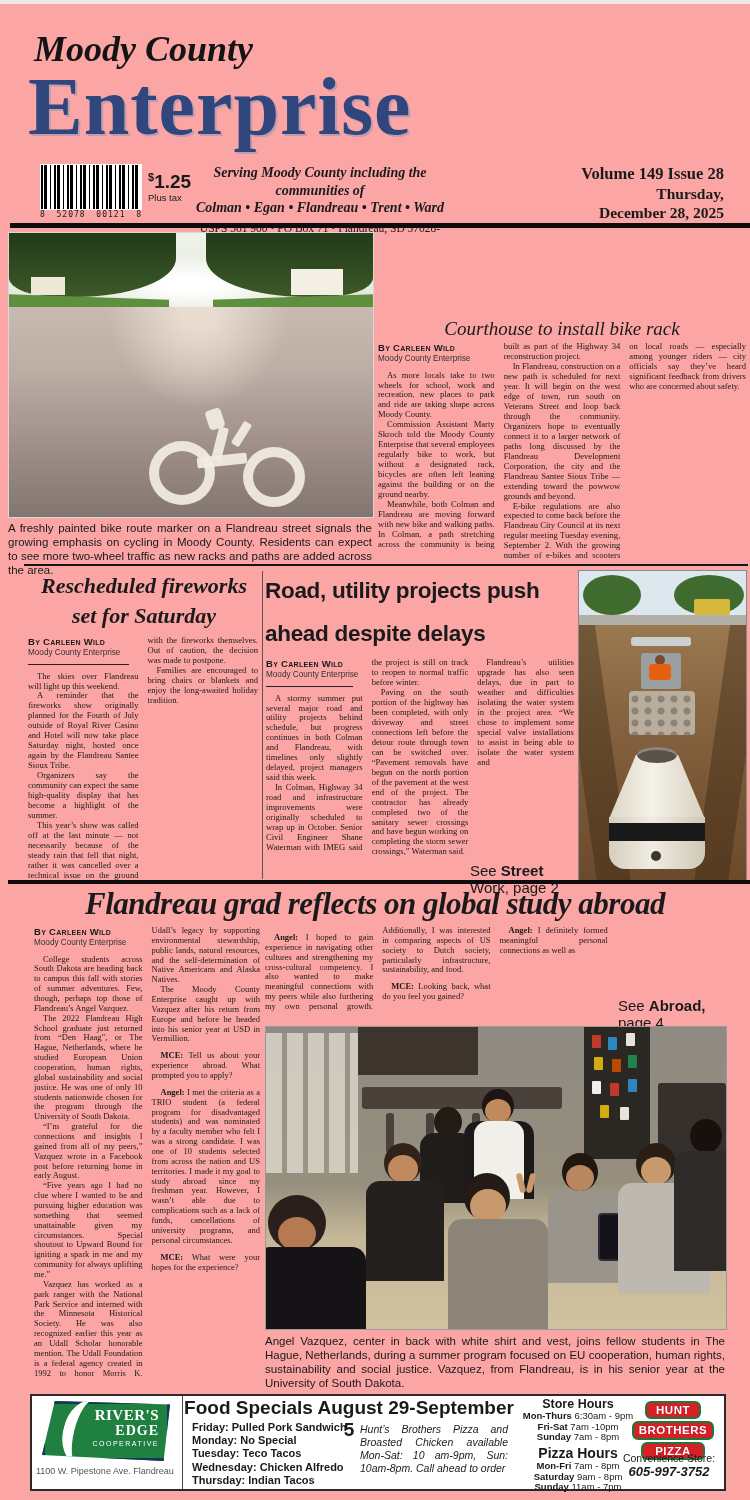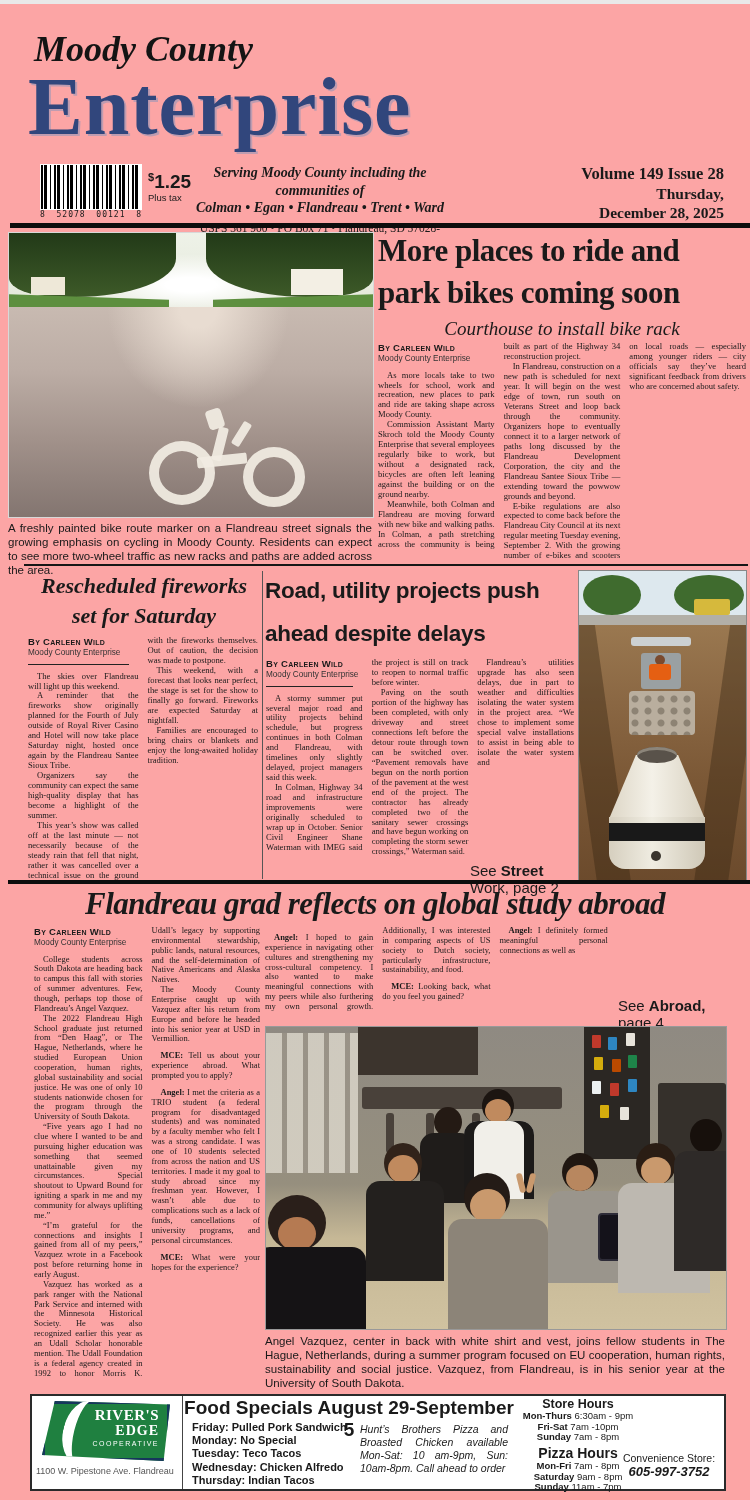--- a/index.html
+++ b/index.html
@@ -178,24 +178,20 @@
       <div class="wheel" style="left:0;top:26px;width:46px;height:44px;"></div>
       <div class="wheel" style="left:94px;top:32px;width:42px;height:40px;"></div>
       <div class="bike-bar" style="left:48px;top:40px;width:50px;height:11px;transform:rotate(-6deg);"></div>
       <div class="bike-bar" style="left:66px;top:12px;width:10px;height:34px;transform:rotate(14deg);"></div>
       <div class="bike-bar" style="left:58px;top:-6px;width:16px;height:20px;transform:rotate(-18deg);border-radius:4px;"></div>
       <div class="bike-bar" style="left:88px;top:6px;width:9px;height:26px;transform:rotate(32deg);"></div>
     </div>
   </div>
   <div class="abs caption" style="left:8px;top:517px;width:364px;">A freshly painted bike route marker on a Flandreau street signals the growing emphasis on cycling in Moody County. Residents can expect to see more two-wheel traffic as new racks and paths are added across the area.</div>
 
-  <div class="abs h-bike">
-    <div>More places to ride and</div>
-    <div>park bikes coming soon</div>
-  </div>
   <div class="abs h-sub">Courthouse to install bike rack</div>
   <div class="abs cols c3" style="left:378px;top:338px;width:368px;height:221px;">
     <div class="byline">
       <div class="byline-name">By Carleen Wild</div>
       <div class="byline-org">Moody County Enterprise</div>
     </div>
   <p>As more locals take to two wheels for school, work and recreation, new places to park and ride are taking shape across Moody County.</p>
       <p>Commission Assistant Marty Skroch told the Moody County Enterprise that several employees regularly bike to work, but without a designated rack, bicycles are often left leaning against the building or on the ground nearby.</p>
       <p>Meanwhile, both Colman and Flandreau are moving forward with new bike and walking paths. In Colman, a path stretching across the community is being built as part of the Highway 34 reconstruction project.</p>
       <p>In Flandreau, construction on a new path is scheduled for next year. It will begin on the west edge of town, run south on Veterans Street and loop back through the community. Organizers hope to eventually connect it to a larger network of paths long discussed by the Flandreau Development Corporation, the city and the Flandreau Santee Sioux Tribe — extending toward the powwow grounds and beyond.</p>
@@ -211,21 +207,20 @@
   <div class="abs cols c2" style="left:28px;top:632px;width:230px;height:246px;">
     <div class="byline">
       <div class="byline-name">By Carleen Wild</div>
       <div class="byline-org">Moody County Enterprise</div>
       <hr>
     </div>
   <p>The skies over Flandreau will light up this weekend.</p>
       <p>A reminder that the fireworks show originally planned for the Fourth of July outside of Royal River Casino and Hotel will now take place Saturday night, hosted once again by the Flandreau Santee Sioux Tribe.</p>
       <p>Organizers say the community can expect the same high-quality display that has become a highlight of the summer.</p>
       <p>This year’s show was called off at the last minute — not necessarily because of the steady rain that fell that night, rather it was cancelled over a technical issue on the ground with the fireworks themselves. Out of caution, the decision was made to postpone.</p>
-      <p>This weekend, with a forecast that looks near perfect, the stage is set for the show to finally go forward. Fireworks are expected Saturday at nightfall.</p>
       <p>Families are encouraged to bring chairs or blankets and enjoy the long-awaited holiday tradition.</p>
     </div>
 
   <div class="abs vrule" style="left:262px;top:567px;height:308px;"></div>
 
   <div class="abs h-road">
     <div>Road, utility projects push</div>
     <div>ahead despite delays</div>
   </div>
   <div class="abs cols c3" style="left:266px;top:654px;width:308px;height:200px;">
@@ -272,22 +267,22 @@
 
   <div class="abs h-abroad">Flandreau grad reflects on global study abroad</div>
 
   <div class="abs cols c2" style="left:34px;top:922px;width:226px;height:462px;font-size:8.5px;">
     <div class="byline">
       <div class="byline-name">By Carleen Wild</div>
       <div class="byline-org">Moody County Enterprise</div>
     </div>
   <p>College students across South Dakota are heading back to campus this fall with stories of summer adventures. Few, though, perhaps top those of Flandreau’s Angel Vazquez.</p>
       <p>The 2022 Flandreau High School graduate just returned from “Den Haag”, or The Hague, Netherlands, where he studied European Union cooperation, human rights, global sustainability and social justice. He was one of only 10 students nationwide chosen for the program through the University of South Dakota.</p>
+      <p>“I’m grateful for the connections and insights I gained from all of my peers,” Vazquez wrote in a Facebook post before returning home in early August.</p>
       <p>“Five years ago I had no clue where I wanted to be and pursuing higher education was something that seemed unattainable given my circumstances. Special shoutout to Upward Bound for igniting a spark in me and my community for always uplifting me.”</p>
-      <p>“I’m grateful for the connections and insights I gained from all of my peers,” Vazquez wrote in a Facebook post before returning home in early August.</p>
       <p>Vazquez has worked as a park ranger with the National Park Service and interned with the Minnesota Historical Society. He was also recognized earlier this year as an Udall Scholar honorable mention. The Udall Foundation is a federal agency created in 1992 to honor Morris K. Udall’s legacy by supporting environmental stewardship, public lands, natural resources, and the self-determination of Native Americans and Alaska Natives.</p>
       <p>The Moody County Enterprise caught up with Vazquez after his return from Europe and before he headed into his senior year at USD in Vermillion.</p>
       <p><b>MCE:</b> Tell us about your experience abroad. What prompted you to apply?</p>
       <p><b>Angel:</b> I met the criteria as a TRIO student (a federal program for disadvantaged students) and was nominated by a faculty member who felt I was a strong candidate. I was one of 10 students selected from across the nation and US territories. I made it my goal to study abroad since my freshman year. However, I wasn’t able due to complications such as a lack of funds, cancellations of university programs, and personal circumstances.</p>
       <p><b>MCE:</b> What were your hopes for the experience?</p>
     </div>
 
   <div class="abs cols c4" style="left:265px;top:922px;width:460px;height:92px;font-size:8.5px;">
       <p><b>Angel:</b> I hoped to gain experience in navigating other cultures and strengthening my cross-cultural competency. I also wanted to make meaningful connections with my peers while also furthering my own personal growth. Additionally, I was interested in comparing aspects of US society to Dutch society, particularly infrastructure, sustainability, and food.</p>
       <p><b>MCE:</b> Looking back, what do you feel you gained?</p>
@@ -383,20 +378,25 @@
             <p><b>Sunday</b> 7am - 8pm</p>
           </div>
         <h5>Pizza Hours</h5>
         <div>
             <p><b>Mon-Fri</b> 7am - 8pm</p>
             <p><b>Saturday</b> 9am - 8pm</p>
             <p><b>Sunday</b> 11am - 7pm</p>
           </div>
       </div>
 
+      <div class="abs hb-logo">
+        <span class="hb-block" style="width:44px;">HUNT</span><br>
+        <span class="hb-block" style="width:70px;">BROTHERS</span><br>
+        <span class="hb-block" style="width:52px;">PIZZA</span>
+      </div>
       <div class="abs hb-conv">
         <div>Convenience Store:</div>
         <div class="hb-phone">605-997-3752</div>
       </div>
     </div>
   </div>
 
 </div>
 
 </body></html>

